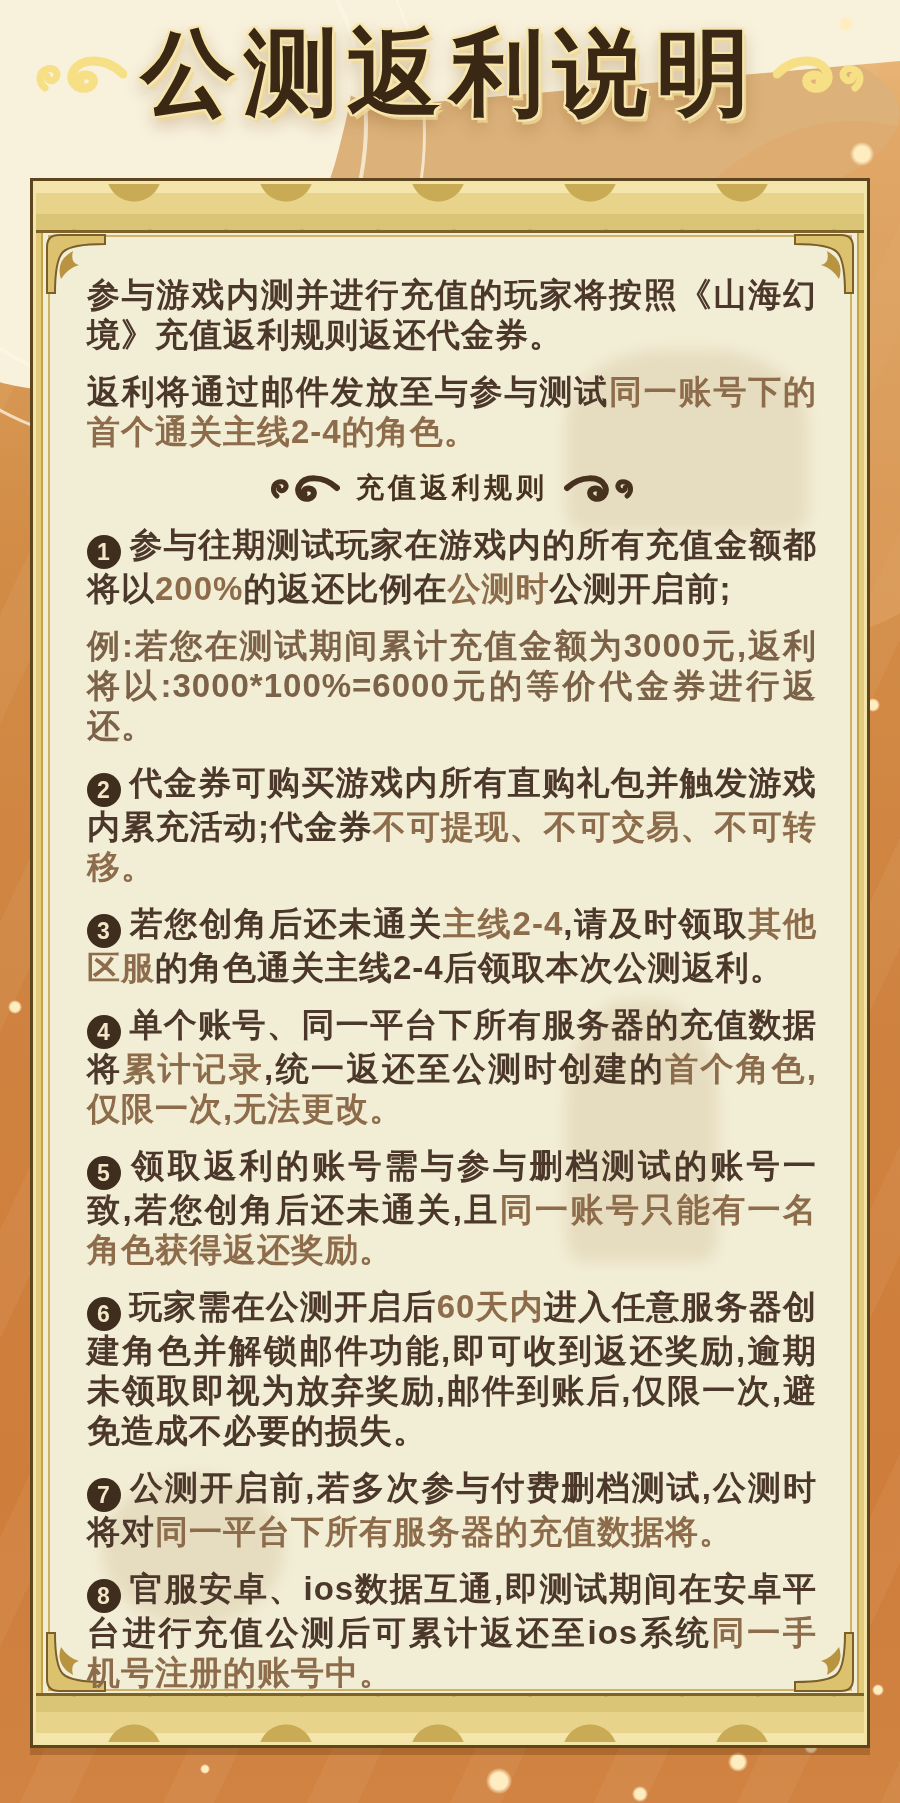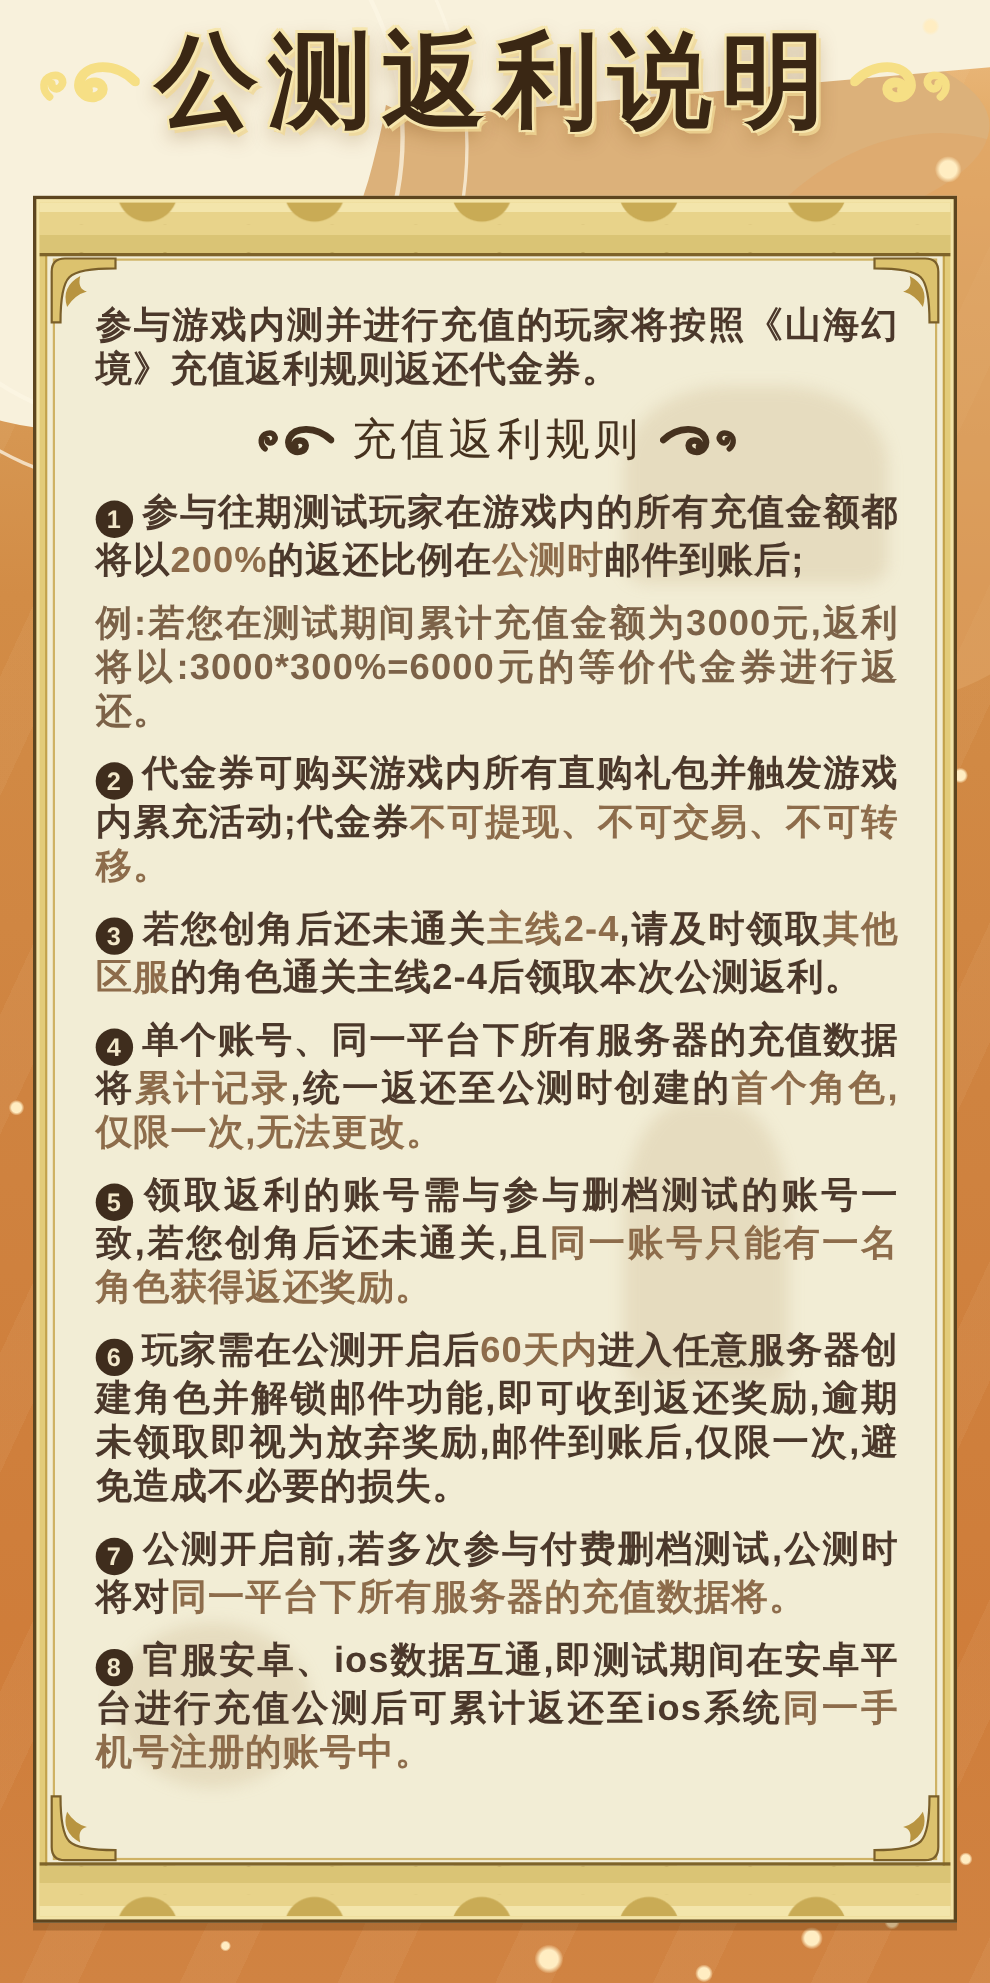--- a/index.html
+++ b/index.html
@@ -82,21 +82,21 @@
   .para{margin:0 0 17px 0;font-size:33px;font-weight:700;line-height:40px;letter-spacing:1px;text-align:justify;}
   .dk{color:var(--text-dark,#4b382b);}
   .hl{color:var(--text-highlight,#8d6c4b);}
   .nt{color:var(--text-note,#7c6248);}
   .num{
     display:inline-flex;align-items:center;justify-content:center;
     width:34px;height:34px;border-radius:50%;background:#3f2d1d;color:#f2e7c9;
     font-size:23px;font-weight:900;margin-right:8px;vertical-align:-4px;flex:none;
   }
   .section-header{display:flex;align-items:center;justify-content:center;gap:16px;margin:8px 0 18px 0;}
-  .sh-text{font-size:40px;font-weight:400;color:#46321f;letter-spacing:4px;}
+  .sh-text{font-size:28px;font-weight:700;color:#46321f;letter-spacing:4px;}
   .sh-orn{width:70px;height:30px;color:#46321f;flex:none;}
   .sh-orn.flip{transform:scaleX(-1);}
 </style>
 </head>
 <body>
 
 <div class="cloud cloud-tan-title"></div>
 <div class="cloud cloud-cream-top"></div>
 <div class="cloud cloud-tl"></div>
 <div class="ring ring1"></div>
@@ -146,33 +146,34 @@
   <svg class="corner br" viewBox="0 0 64 64">
     <path d="M4,62 L4,16 Q4,4 16,4 L62,4 L62,13 Q28,13 20,21 Q12,29 12,62 Z" fill="currentColor" stroke="#7a5f2a" stroke-width="2"></path>
     <path d="M18,48 q-6,-18 12,-28 q-3,12 6,14 q-11,3 -18,14" fill="#b89440"></path>
   </svg>
   <div class="wm wm1"></div>
   <div class="wm wm2"></div>
   <div class="wm wm3"></div>
 
   <div class="panel-content">
       <p class="para"><span class="dk">参与游戏内测并进行充值的玩家将按照《山海幻境》充值返利规则返还代金券。</span></p>
+      <p class="para"><span class="dk">返利将通过邮件发放至与参与测试</span><span class="hl">同一账号下的首个通关主线2-4的角色。</span></p>
       <div class="section-header">
         <svg class="sh-orn" viewBox="0 0 70 30">
   <path d="M67,15 C53,2 34,3 29,13 C26,21 32,27 39,25.5 C45,24 46,16 39,15.5 C34.6,15.2 33,18 34.5,21" fill="none" stroke="currentColor" stroke-width="6" stroke-linecap="round"></path>
   <path d="M7,23 C2,19 2,11 9,9 C15,7.4 18,13 14.5,16.5 C12.3,18.6 8.6,17.8 8.8,14.5" fill="none" stroke="currentColor" stroke-width="5" stroke-linecap="round"></path>
         </svg>
         <span class="sh-text">充值返利规则</span>
         <svg class="sh-orn flip" viewBox="0 0 70 30">
   <path d="M67,15 C53,2 34,3 29,13 C26,21 32,27 39,25.5 C45,24 46,16 39,15.5 C34.6,15.2 33,18 34.5,21" fill="none" stroke="currentColor" stroke-width="6" stroke-linecap="round"></path>
   <path d="M7,23 C2,19 2,11 9,9 C15,7.4 18,13 14.5,16.5 C12.3,18.6 8.6,17.8 8.8,14.5" fill="none" stroke="currentColor" stroke-width="5" stroke-linecap="round"></path>
         </svg>
       </div>
-      <p class="para"><span class="num">1</span><span class="dk">参与往期测试玩家在游戏内的所有充值金额都将以</span><span class="hl">200%</span><span class="dk">的返还比例在</span><span class="hl">公测时</span><span class="dk">邮件到账后;</span></p>
-      <p class="para"><span class="nt">例:若您在测试期间累计充值金额为3000元,返利将以:3000*300%=6000元的等价代金券进行返还。</span></p>
+      <p class="para"><span class="num">1</span><span class="dk">参与往期测试玩家在游戏内的所有充值金额都将以</span><span class="hl">200%</span><span class="dk">的返还比例在</span><span class="hl">公测时</span><span class="dk">公测开启前;</span></p>
+      <p class="para"><span class="nt">例:若您在测试期间累计充值金额为3000元,返利将以:3000*100%=6000元的等价代金券进行返还。</span></p>
       <p class="para"><span class="num">2</span><span class="dk">代金券可购买游戏内所有直购礼包并触发游戏内累充活动;代金券</span><span class="hl">不可提现、不可交易、不可转移。</span></p>
       <p class="para"><span class="num">3</span><span class="dk">若您创角后还未通关</span><span class="hl">主线2-4</span><span class="dk">,请及时领取</span><span class="hl">其他区服</span><span class="dk">的角色通关主线2-4后领取本次公测返利。</span></p>
       <p class="para"><span class="num">4</span><span class="dk">单个账号、同一平台下所有服务器的充值数据将</span><span class="hl">累计记录</span><span class="dk">,统一返还至公测时创建的</span><span class="hl">首个角色,仅限一次,无法更改。</span></p>
       <p class="para"><span class="num">5</span><span class="dk">领取返利的账号需与参与删档测试的账号一致,若您创角后还未通关,且</span><span class="hl">同一账号只能有一名角色获得返还奖励。</span></p>
       <p class="para"><span class="num">6</span><span class="dk">玩家需在公测开启后</span><span class="hl">60天内</span><span class="dk">进入任意服务器创建角色并解锁邮件功能,即可收到返还奖励,逾期未领取即视为放弃奖励,邮件到账后,仅限一次,避免造成不必要的损失。</span></p>
       <p class="para"><span class="num">7</span><span class="dk">公测开启前,若多次参与付费删档测试,公测时将对</span><span class="hl">同一平台下所有服务器的充值数据将。</span></p>
       <p class="para"><span class="num">8</span><span class="dk">官服安卓、ios数据互通,即测试期间在安卓平台进行充值公测后可累计返还至ios系统</span><span class="hl">同一手机号注册的账号中。</span></p>
     </div>
 </div>
 

